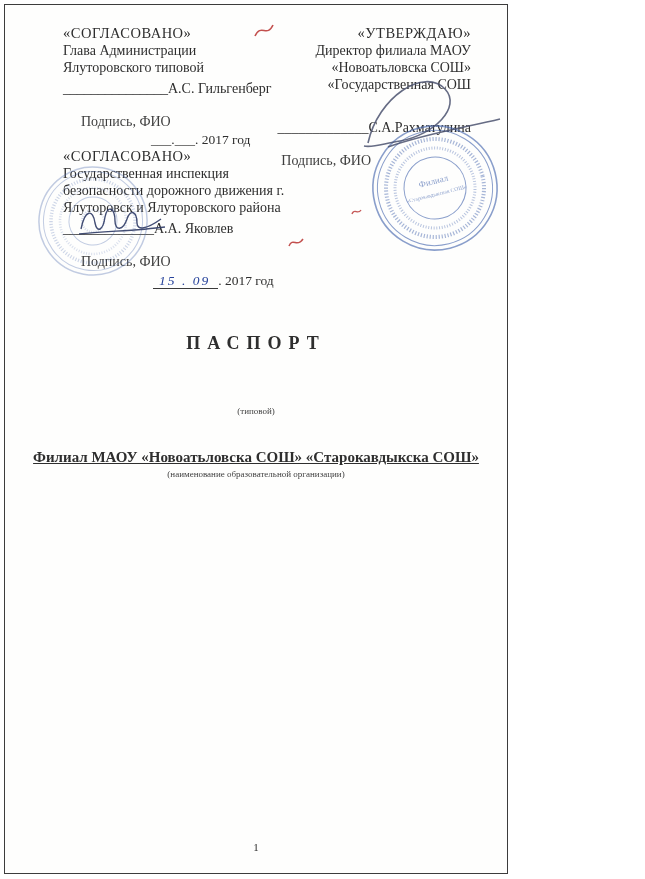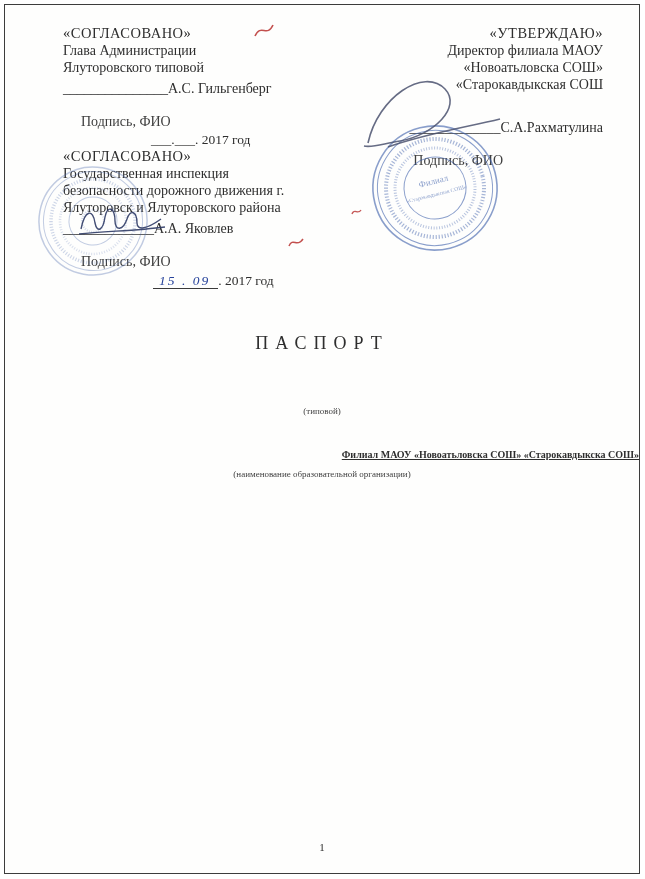--- a/index.html
+++ b/index.html
@@ -5,46 +5,46 @@
   * { margin:0; padding:0; box-sizing:border-box; }
   html,body { width:645px; height:879px; }
   body {
     background:#ffffff;
     font-family:"Liberation Serif", serif;
     color:#2e2e2e;
     position:relative;
     overflow:hidden;
   }
   .page {
-    position:absolute; left:4px; top:4px; width:636px; height:870px;
+    position:absolute; left:4px; top:4px; width:504px; height:870px;
     border:1px solid #3c3c3c;
     background:#fefefdff;
   }
   .abs { position:absolute; }
   .block { font-size:14px; line-height:17px; }
   .block .heading { font-size:14.5px; letter-spacing:0.5px; }
   .right-align { text-align:right; }
   .sig-line { margin-top:4px; white-space:nowrap; }
   .caption { font-size:14px; color:#3f3f3f;margin-top:16px; }
   .date-row { font-size:13.5px; white-space:nowrap; }
   .hand {
     font-style:italic;
     color:#27439b;
     border-bottom:1px solid #3a3a3a;
     padding:0 8px 0 6px;
     letter-spacing:2px;
   }
   .doc-title {
     width:100%; text-align:center;
-    font-size:18px; font-weight:normal; letter-spacing:7px;
+    font-size:18px; font-weight:bold; letter-spacing:7px;
   }
   .doc-subtitle { width:100%; text-align:center; font-size:16.5px; }
   .doc-note { width:100%; text-align:center; font-size:9px; color:#3f3f3f; }
   .org-line {
-    width:100%; text-align:right; font-size:10px; font-weight:bold;
+    width:100%; text-align:center; font-size:15px; font-weight:bold;
     text-decoration:underline;
   }
   .page-number { width:100%; text-align:center; font-size:11px; }
   .decor { pointer-events:none; }
   svg text { font-family:"Liberation Serif", serif; }
 </style>
 </head>
 <body>
 
 <div class="page">
@@ -55,21 +55,21 @@
     <div>Ялуторовского типовой</div>
     <div class="sig-line">_______________А.С. Гильгенберг</div>
     <div class="caption" style="margin-left:18px;">Подпись, ФИО</div>
     <div class="date-row" style="margin-left:88px; margin-top:1px;">___.___. 2017 год</div>
   </div>
 
   <div class="abs block right-align" style="right:36px; top:20px; width:250px;">
     <div class="heading">«УТВЕРЖДАЮ»</div>
     <div>Директор филиала МАОУ</div>
     <div>«Новоатьловска СОШ»</div>
-    <div>«Старокавдыкская СОШ</div>
+    <div>«Государственная СОШ</div>
     <div class="sig-line" style="margin-top:26px;">_____________С.А.Рахматулина</div>
     <div class="caption" style="margin-right:100px;">Подпись, ФИО</div>
   </div>
 
   <div class="abs block" style="left:58px; top:143px; width:280px;">
     <div class="heading">«СОГЛАСОВАНО»</div>
     <div>Государственная инспекция</div>
     <div>безопасности дорожного движения г.</div>
     <div>Ялуторовск и Ялуторовского района</div>
     <div class="sig-line">_____________А.А. Яковлев</div>

